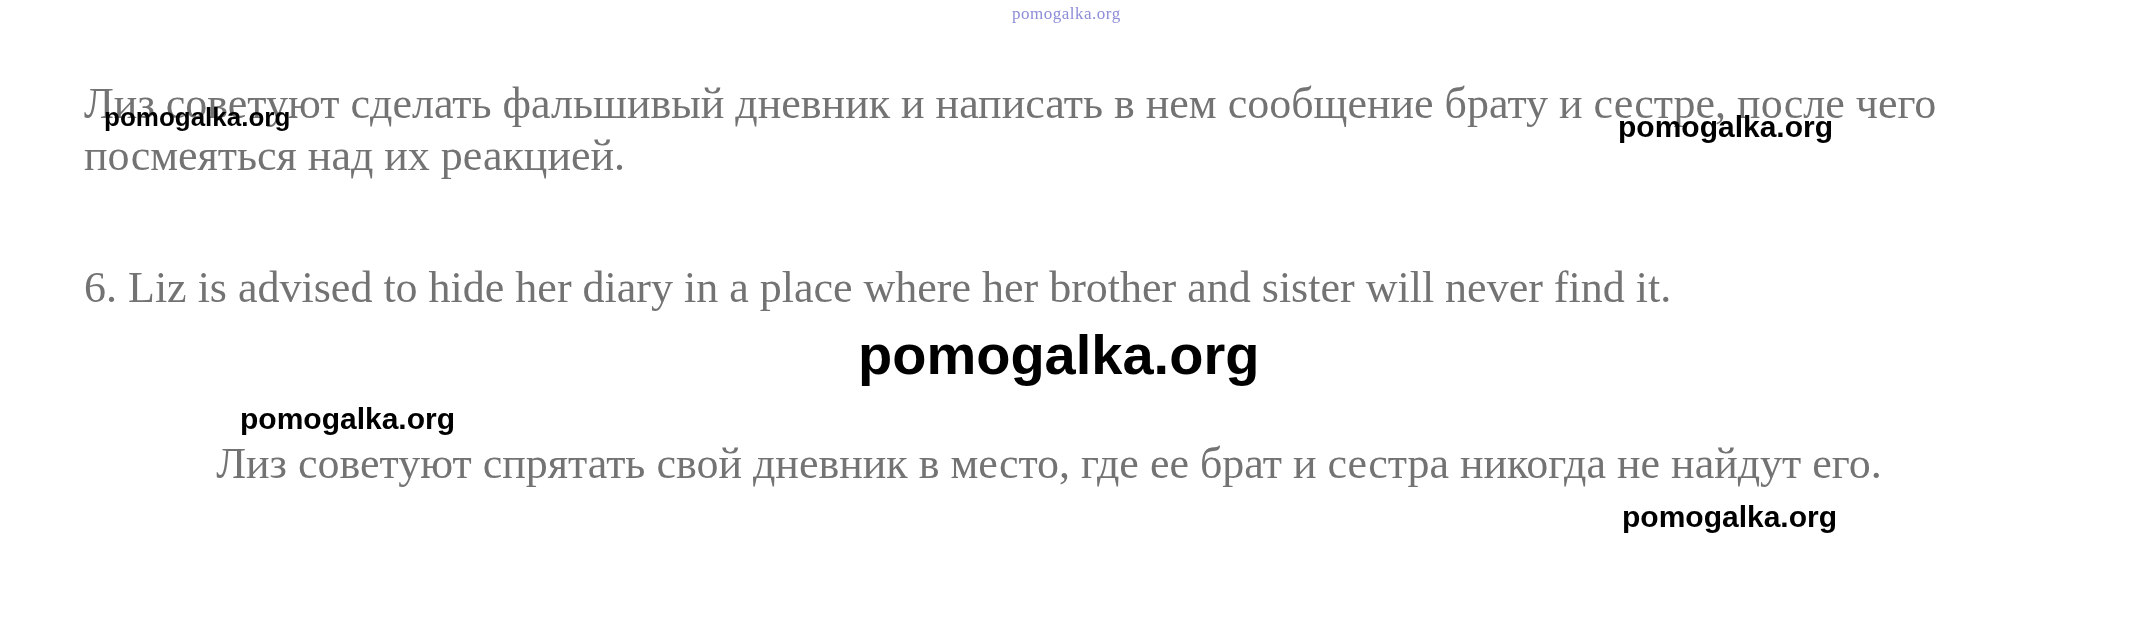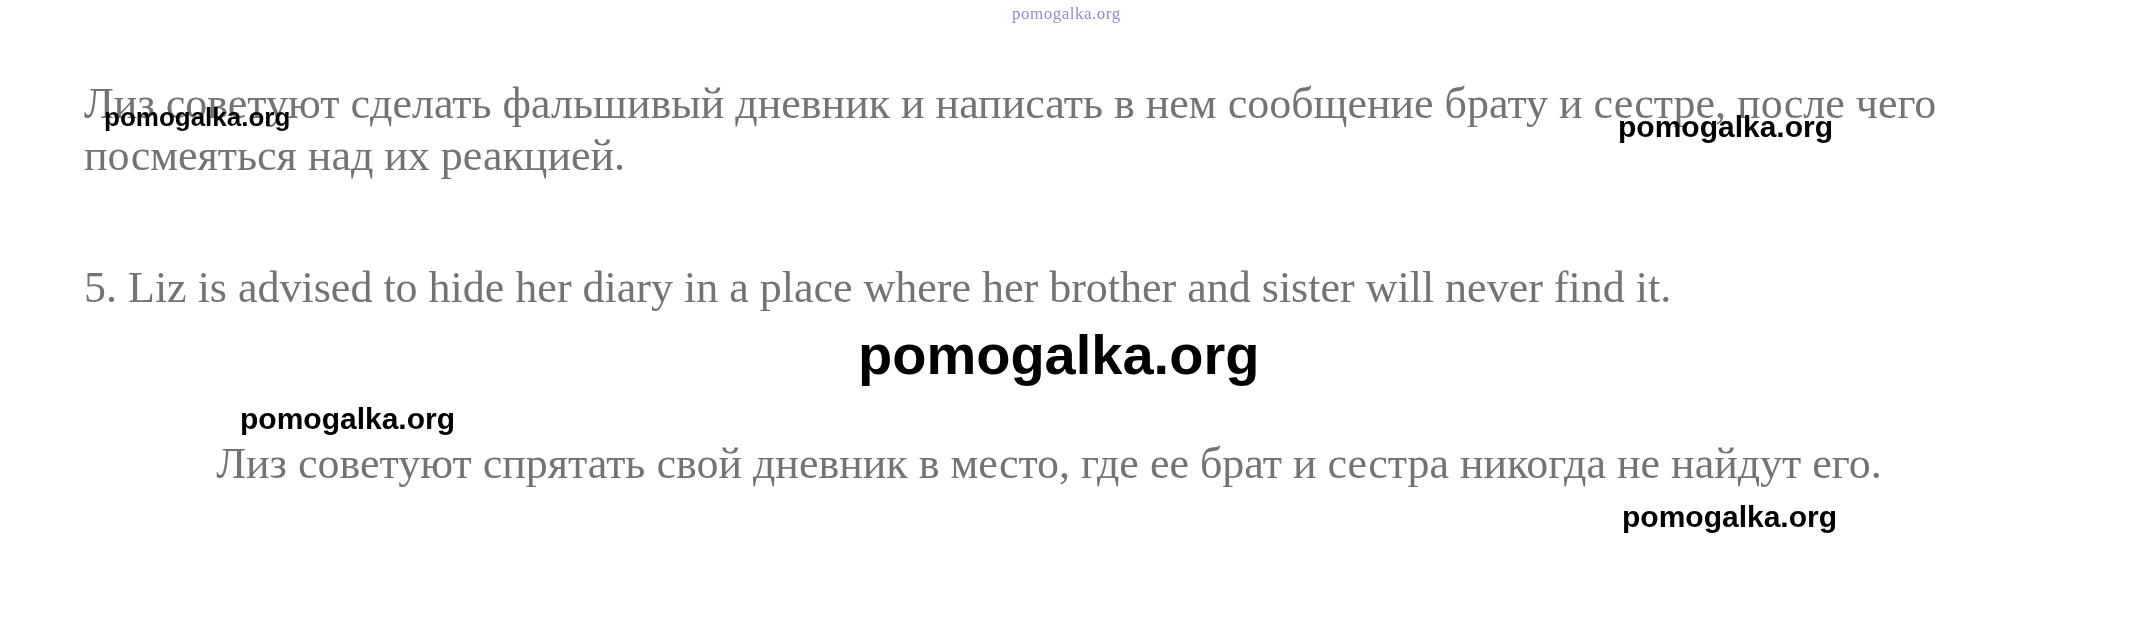--- a/index.html
+++ b/index.html
@@ -106,21 +106,21 @@
 
 <div id="page">
 
   <div class="wm" id="wm-top">pomogalka.org</div>
 
   <div class="para" id="para-ru-1">Лиз советуют сделать фальшивый дневник и написать в нем сообщение брату и сестре, после чего посмеяться над их реакцией.</div>
 
   <div class="wm" id="wm-a">pomogalka.org</div>
   <div class="wm" id="wm-b">pomogalka.org</div>
 
-  <div class="para" id="para-en-1">5. Liz is advised to hide her diary in a place where her brother and sister will never find it.</div>
+  <div class="para" id="para-en-1">6. Liz is advised to hide her diary in a place where her brother and sister will never find it.</div>
 
   <div class="wm" id="wm-c">pomogalka.org</div>
   <div class="wm" id="wm-d">pomogalka.org</div>
 
   <div class="para" id="para-ru-2">Лиз советуют спрятать свой дневник в место, где ее брат и сестра никогда не найдут его.</div>
 
   <div class="wm" id="wm-e">pomogalka.org</div>
 
 </div>
 

